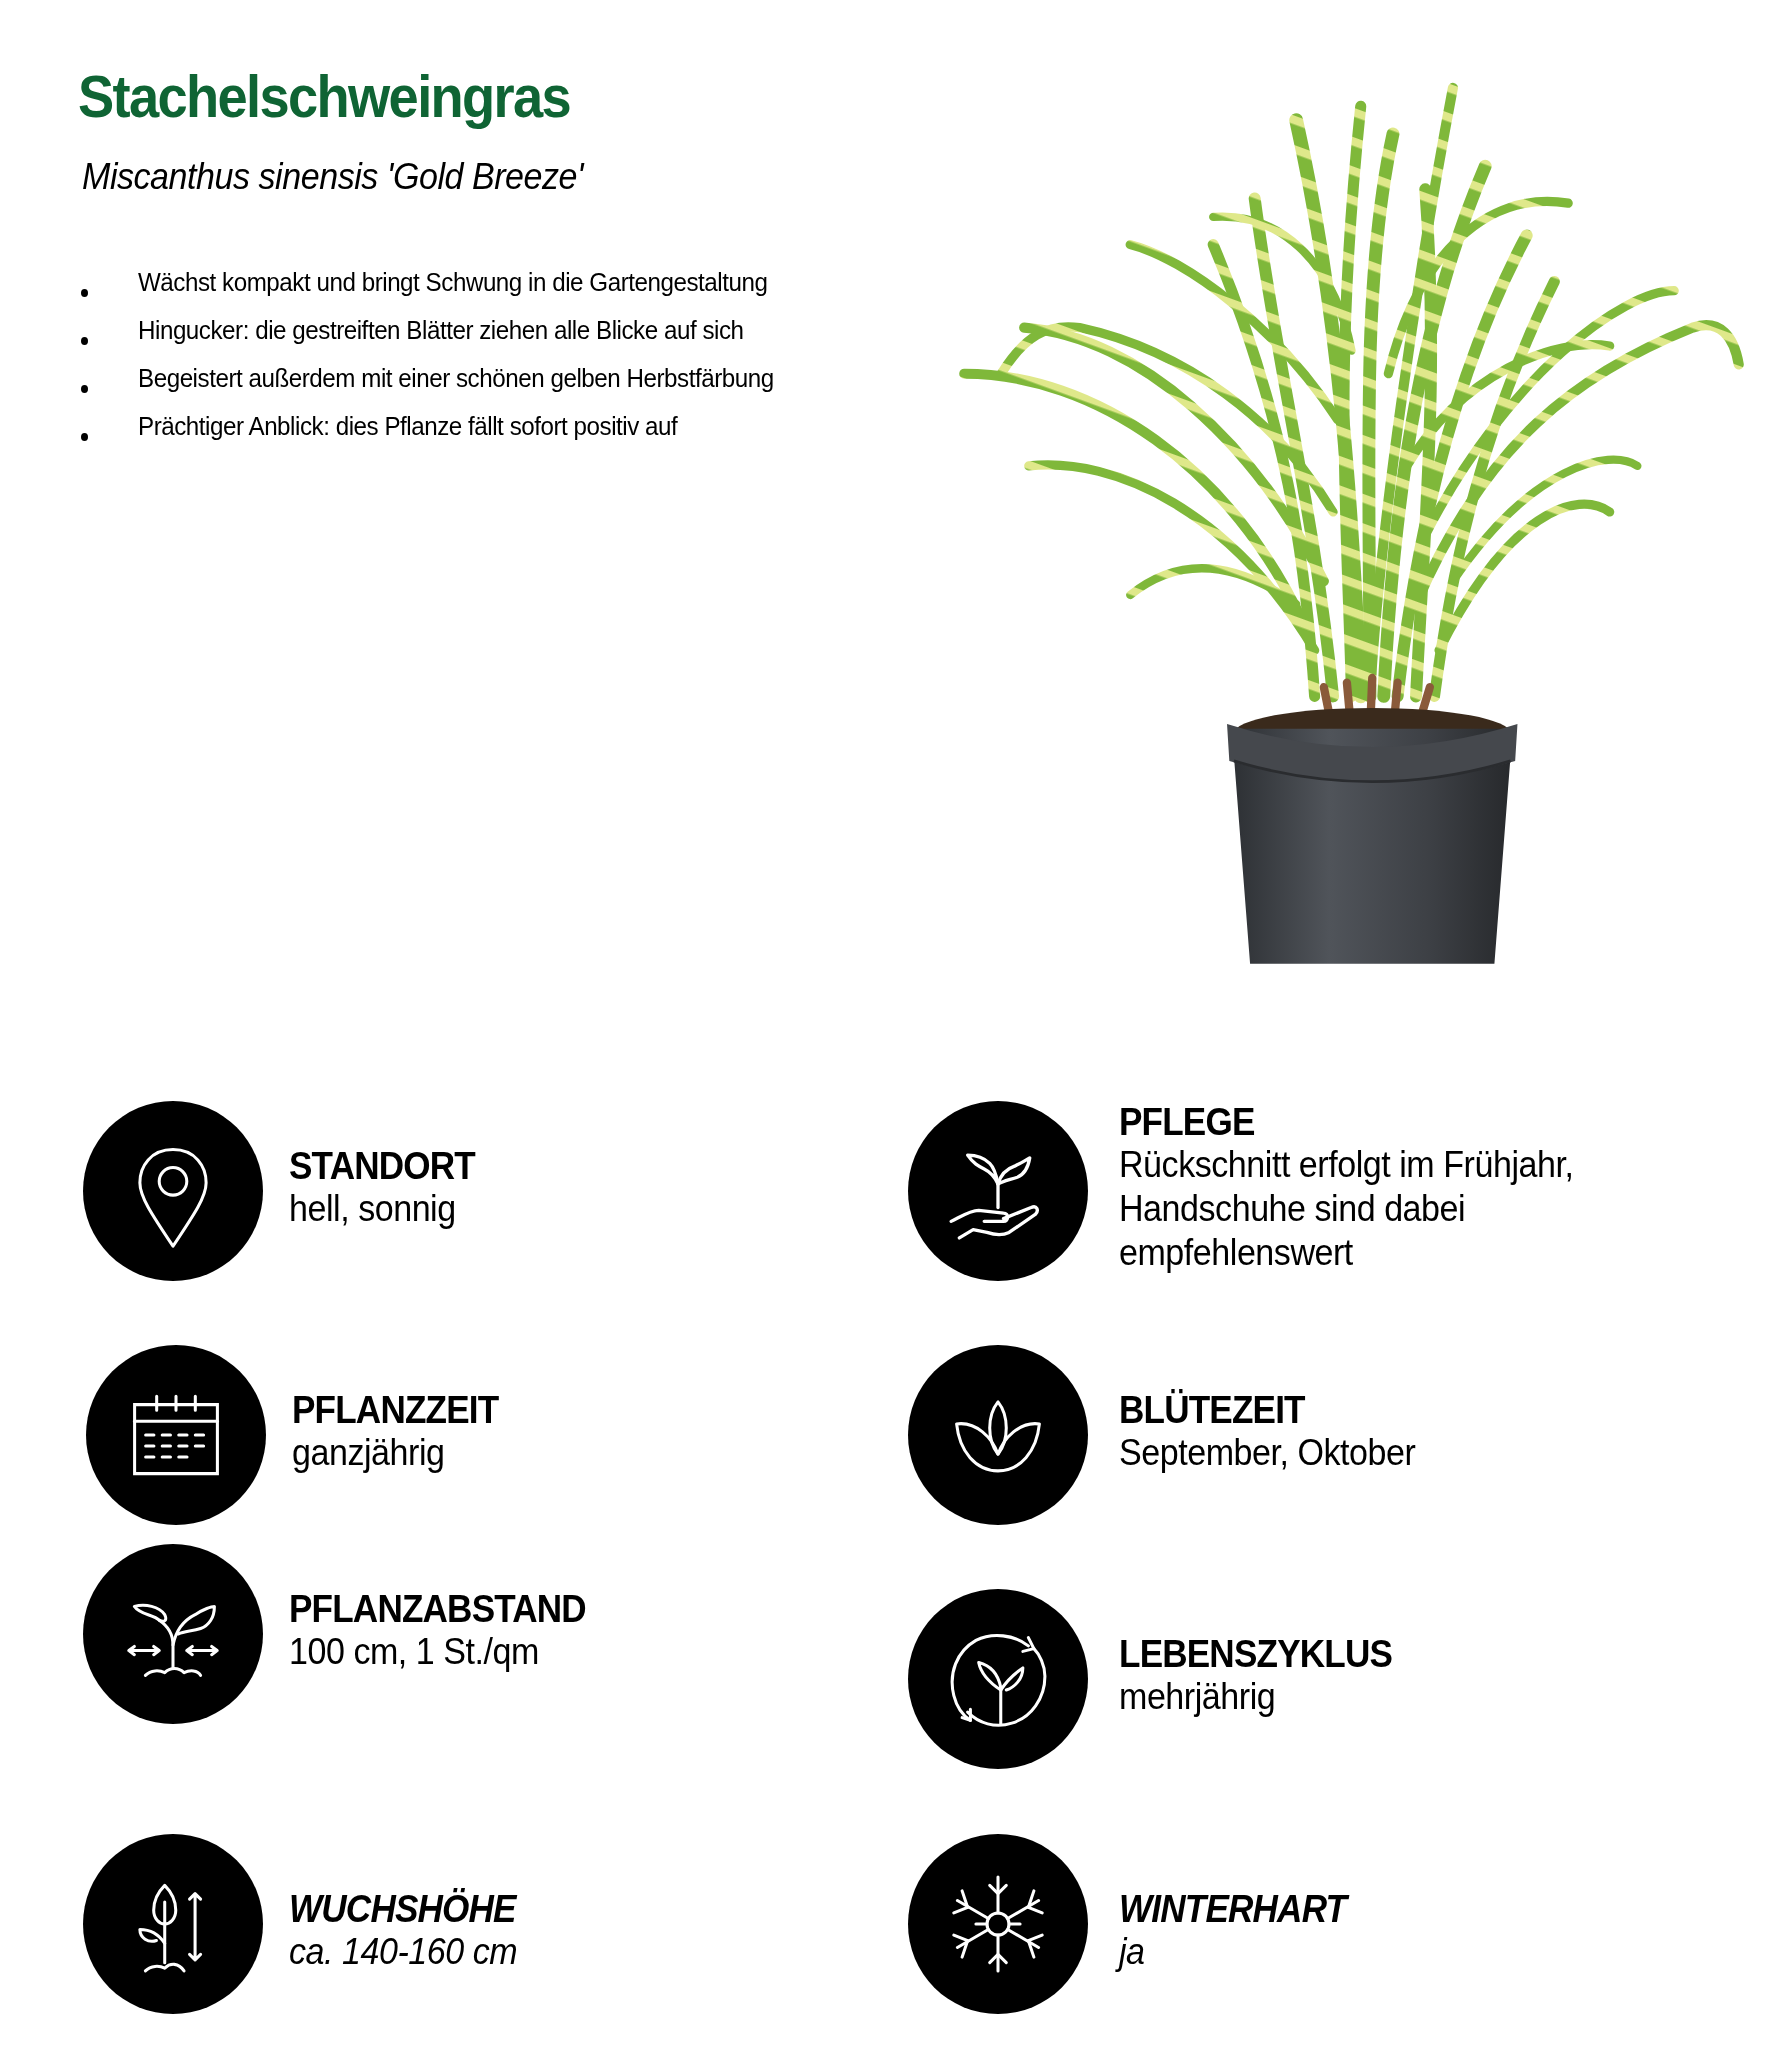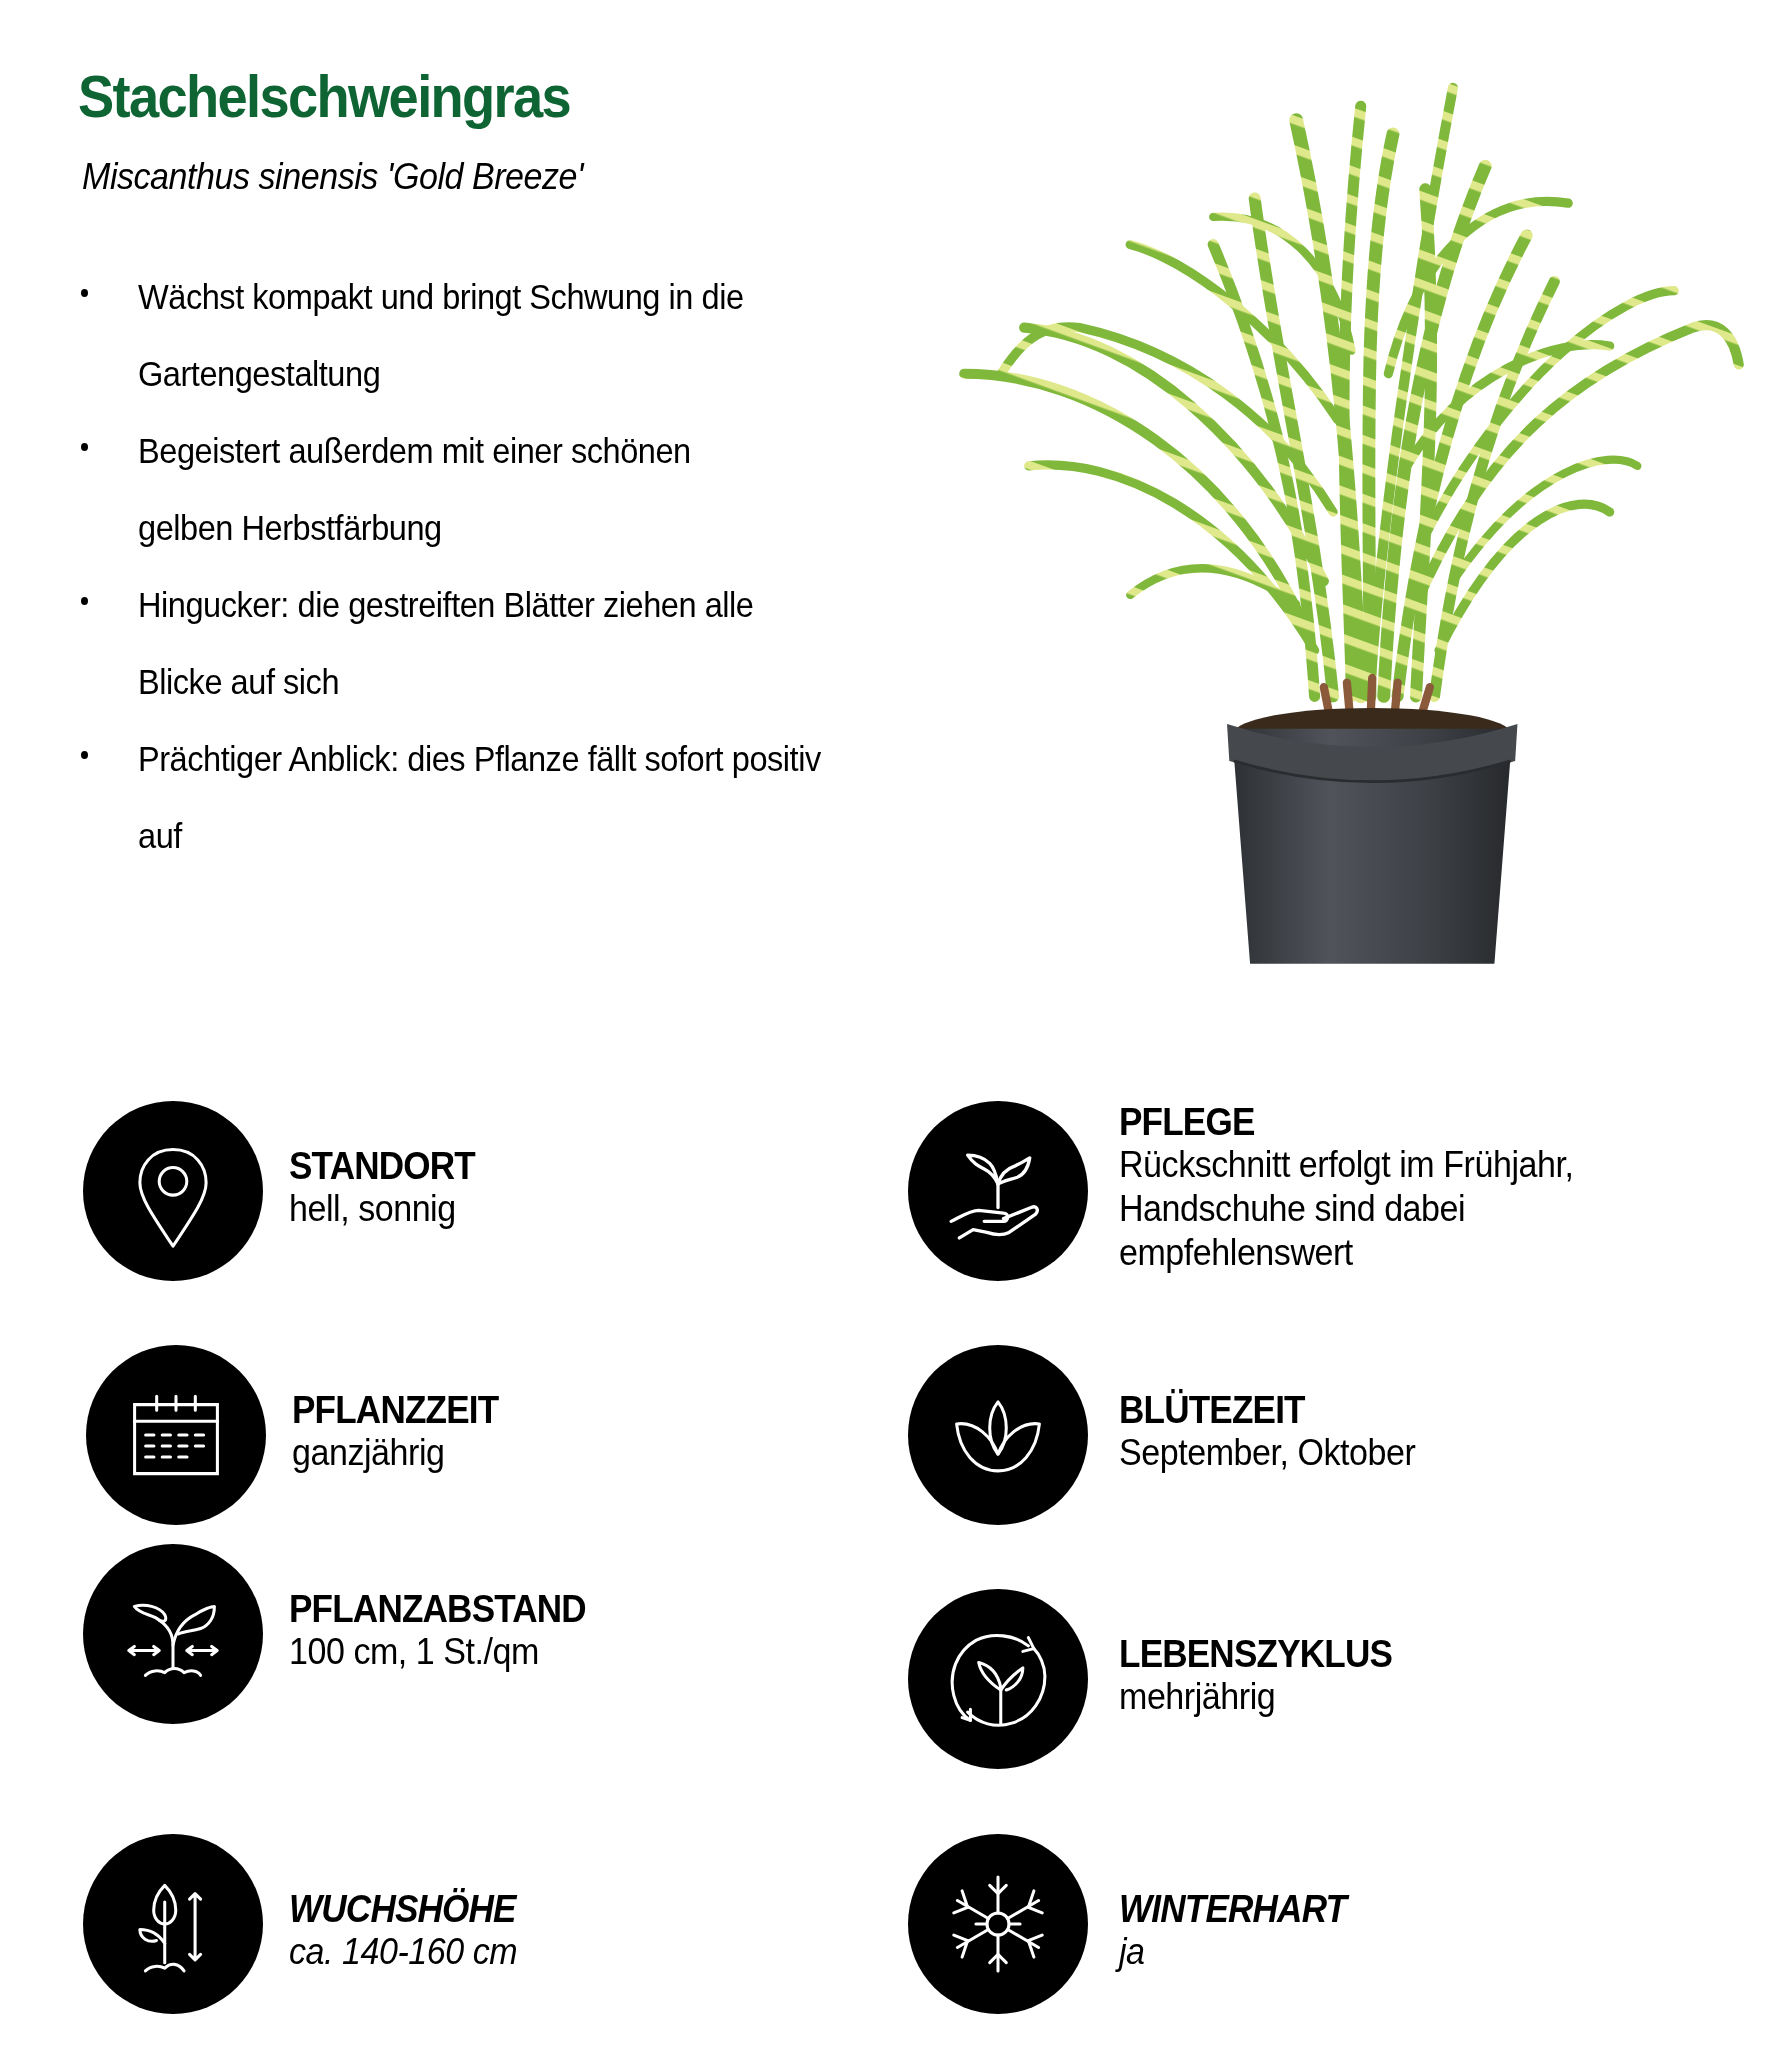--- a/index.html
+++ b/index.html
@@ -8,21 +8,21 @@
   .abs { position: absolute; }
 
   .title { left: 78px; top: 60px; font-size: 59px; font-weight: bold;
            color: #0f6434; letter-spacing: -1.8px; line-height: 74px; white-space: nowrap;
            transform: scaleX(0.92); transform-origin: left center; }
   .subtitle { left: 82px; top: 151px; font-size: 37px; font-style: italic;
               line-height: 51px; white-space: nowrap; letter-spacing: -0.5px;
               transform: scaleX(0.92); transform-origin: left center; }
 
   .bullets { left: 78px; top: 258px; width: 807px; margin: 0; padding: 0; list-style: none; }
-  .bullet { position: relative; padding-left: 60px; font-size: 35px; line-height: 77px;
+  .bullet { position: relative; padding-left: 60px; font-size: 26px; line-height: 48px;
             letter-spacing: -0.5px; }
   .bullet-text { display: block; transform: scaleX(0.93); transform-origin: left center; }
   .bullet-dot { position: absolute; left: 2.8px; top: 31px; width: 7.4px; height: 8.3px;
                 border-radius: 50%; background: #000; }
 
   .plant { left: 955px; top: 51px; width: 793px; height: 922px; }
 
   .info-item { position: absolute; width: 830px; height: 184px; }
   .circle { position: absolute; left: 0; top: 0; width: 180px; height: 180px;
             border-radius: 50%; background: #000; display: flex; align-items: center;
@@ -41,25 +41,25 @@
 <h1 class="abs title" style="margin:0;">Stachelschweingras</h1>
 <div class="abs subtitle">Miscanthus sinensis 'Gold Breeze'</div>
 
 <ul class="abs bullets">
   <li class="bullet">
     <span class="bullet-dot"></span>
     <span class="bullet-text" style="width:692px;">Wächst kompakt und bringt Schwung in die Gartengestaltung</span>
   </li>
   <li class="bullet">
     <span class="bullet-dot"></span>
+    <span class="bullet-text" style="width:692px;">Hingucker: die gestreiften Blätter ziehen alle Blicke auf sich</span>
+  </li>
+  <li class="bullet">
+    <span class="bullet-dot"></span>
     <span class="bullet-text" style="width:692px;">Begeistert außerdem mit einer schönen gelben Herbstfärbung</span>
-  </li>
-  <li class="bullet">
-    <span class="bullet-dot"></span>
-    <span class="bullet-text" style="width:692px;">Hingucker: die gestreiften Blätter ziehen alle Blicke auf sich</span>
   </li>
   <li class="bullet">
     <span class="bullet-dot"></span>
     <span class="bullet-text" style="width:738px;">Prächtiger Anblick: dies Pflanze fällt sofort positiv auf</span>
   </li>
 </ul>
 
 <div class="abs plant">
   <svg viewBox="0 0 1720 2000" width="793" height="922">
     <defs>

